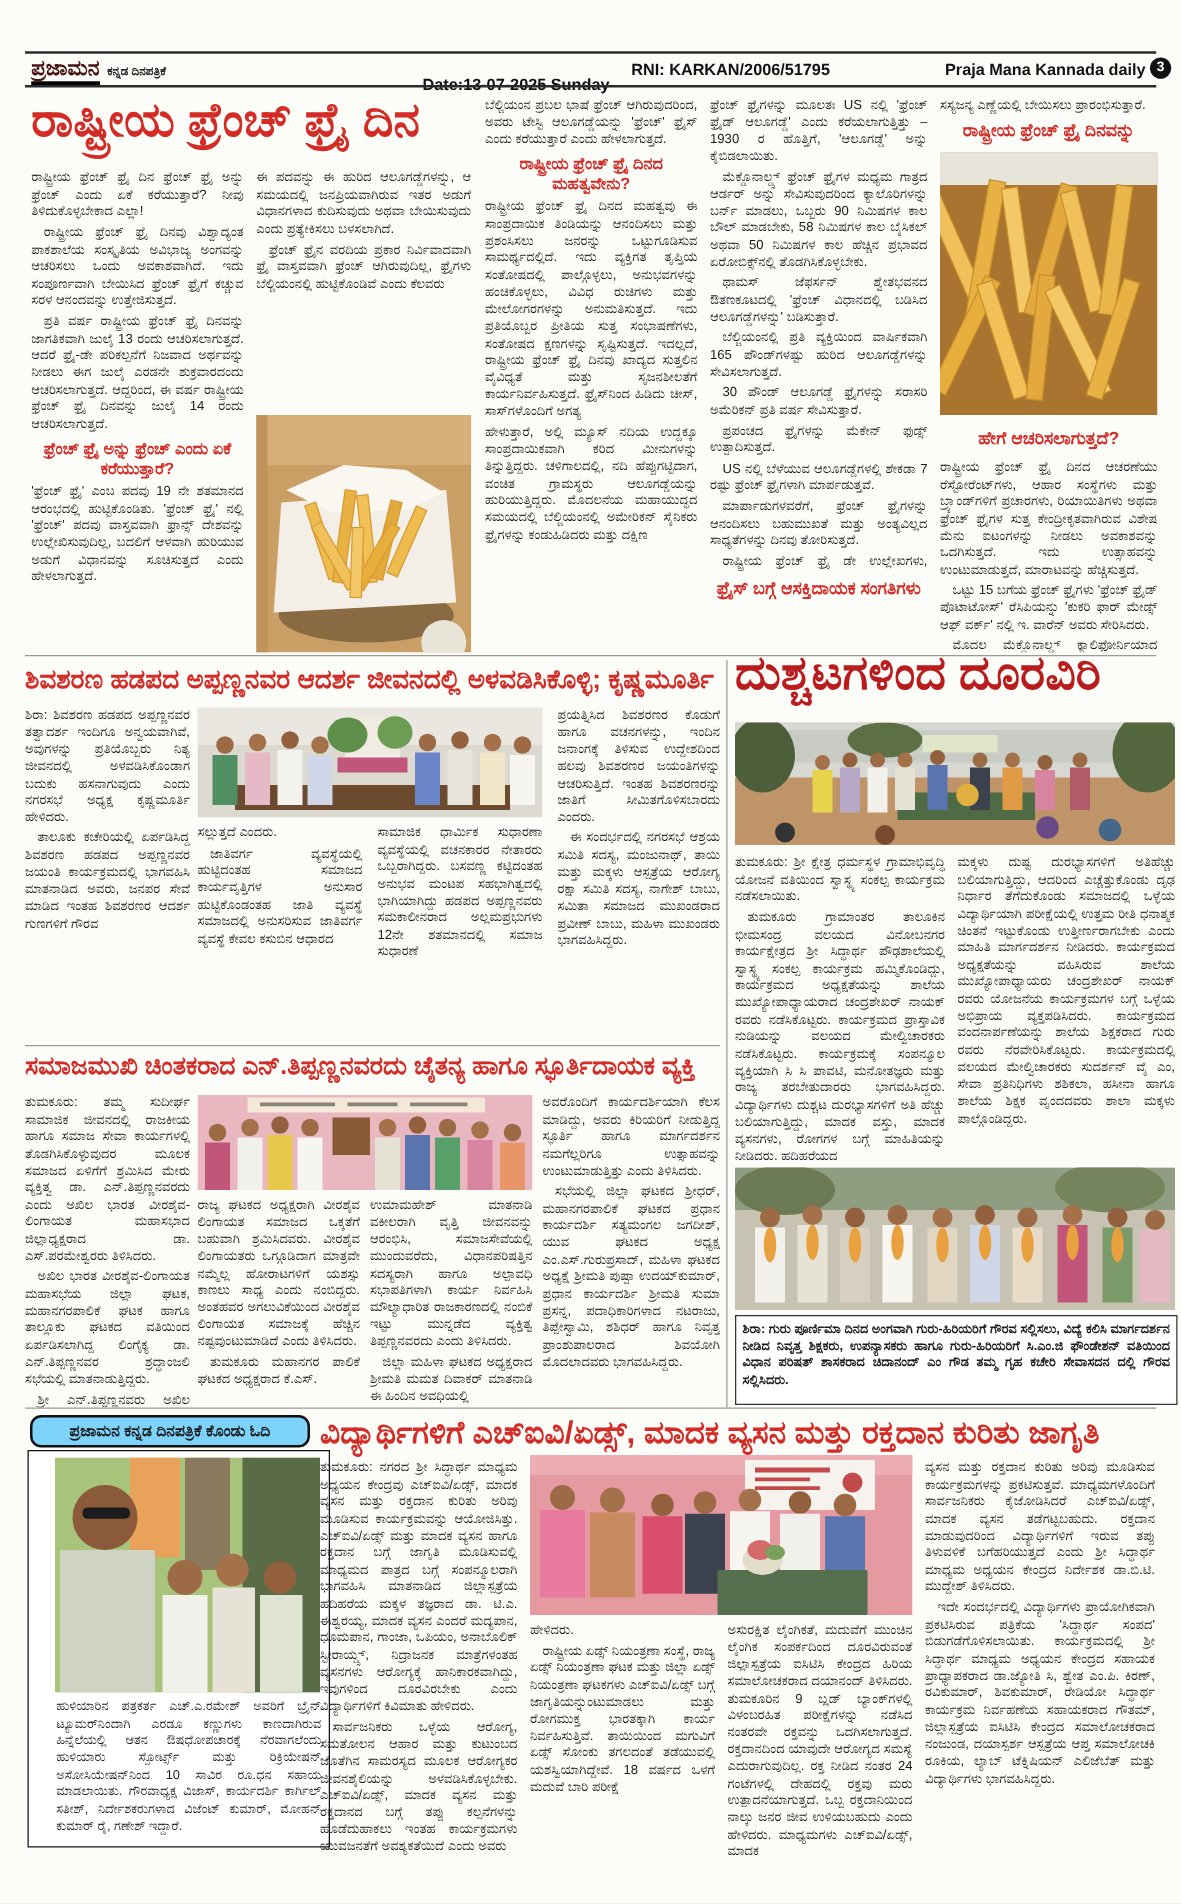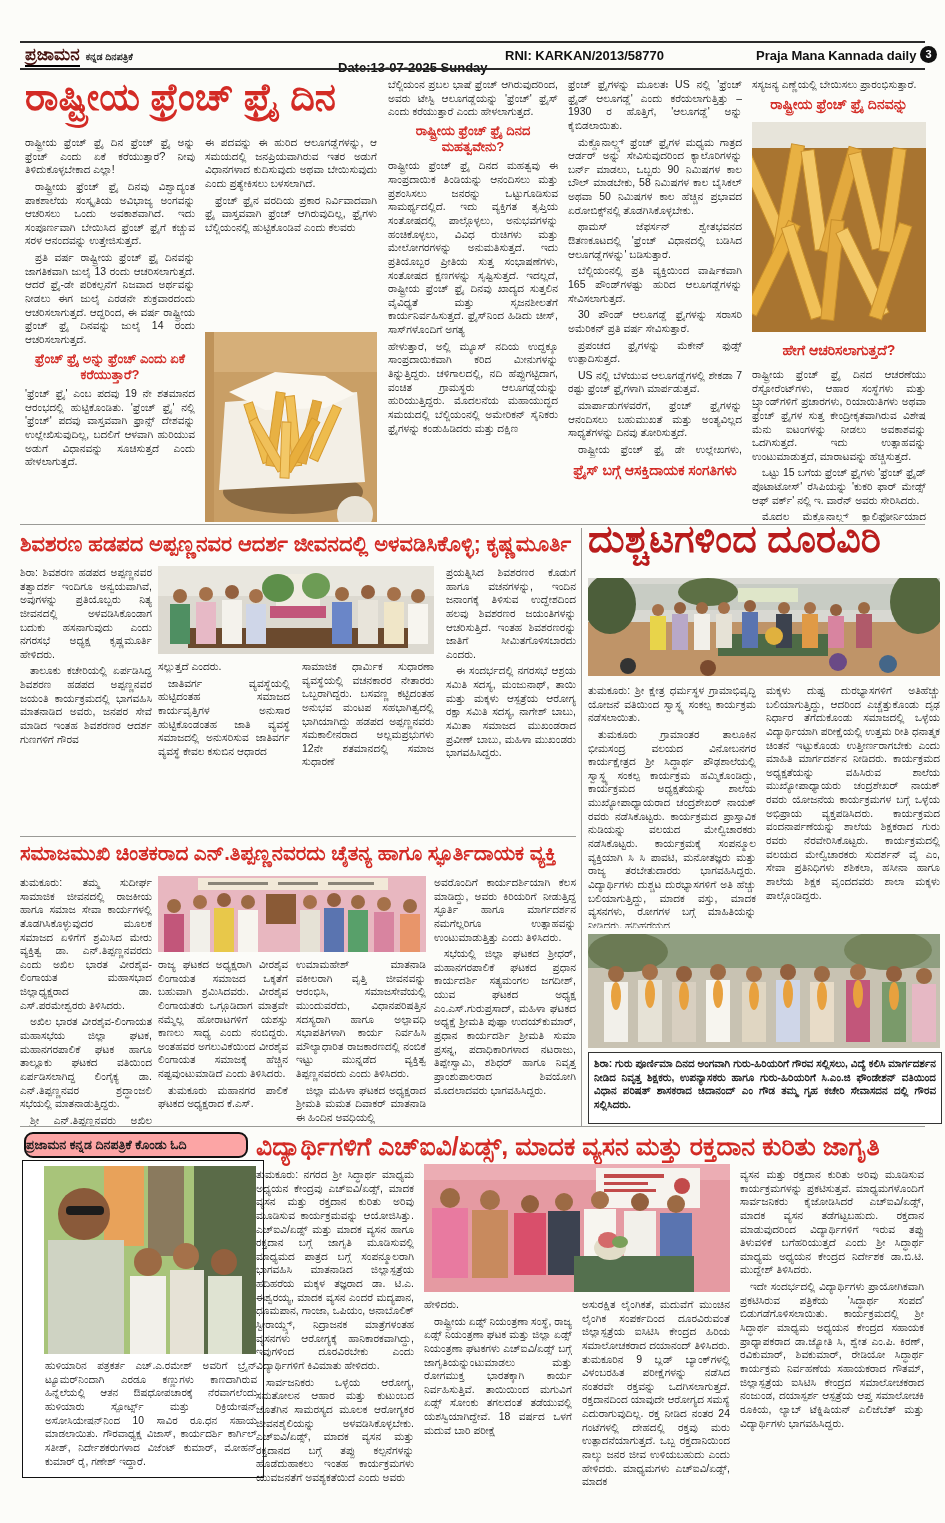--- a/index.html
+++ b/index.html
@@ -8,42 +8,42 @@
   .abs{position:absolute;}
   .rule{background:#2b2b2b;}
   .rule-light{background:#9a9a96;}
   .body-col{font-size:10.5px;line-height:1.3;text-align:justify;overflow:hidden;}
   .body-col p{margin:0 0 3px 0;text-indent:10px;}
   .body-col p.noindent{text-indent:0;}
   .headline-red{color:#d32b25;font-weight:bold;white-space:nowrap;}
   .headline-black{color:#b91c1c;font-weight:bold;white-space:nowrap;}
   .subhead{color:#d32b25;font-weight:bold;text-align:center;font-size:13px;line-height:1.25;}
   .caption{font-size:10.3px;line-height:1.33;text-align:justify;font-weight:600;}
-  .masthead-logo{font-weight:bold;font-size:17px;color:#46120f;border-bottom:2px solid #000000;padding-bottom:1px;}
+  .masthead-logo{font-weight:bold;font-size:17px;color:#46120f;border-bottom:4px solid #000000;padding-bottom:1px;}
   .masthead-sub{font-size:9.5px;color:#222;font-weight:bold;margin-left:6px;}
   .mast-item{font-weight:bold;font-size:13px;color:#111;}
   .pagenum{width:17px;height:17px;border-radius:50%;background:#111;color:#fff;text-align:center;
            font-size:11px;line-height:17px;font-weight:bold;}
-  .promo-box{border:2px solid #111;border-radius:9px;font-weight:bold;font-size:12.5px;
-             line-height:22px;background:#fca5a5;}
+  .promo-box{border:2px solid #111;border-radius:9px;text-align:center;font-weight:bold;font-size:12.5px;
+             line-height:22px;background:#7dd3fc;}
   .photo-frame{border:1.5px solid #111;background:#fff;}
   .caption-box{border:1px solid #333;background:#fff;padding:4px 5px;}
   svg{display:block;}
 </style>
 </head>
 <body>
 
 <div class="page">
 
   <div class="abs rule" style="left:20px;top:41px;width:905px;height:2px;"></div>
   <div class="abs" style="left:25px;top:45px;">
     <span class="masthead-logo">ಪ್ರಜಾಮನ</span><span class="masthead-sub">ಕನ್ನಡ ದಿನಪತ್ರಿಕೆ</span>
   </div>
   <div class="abs mast-item" style="left:338px;top:48px;margin-top:12px;">Date:13-07-2025 Sunday</div>
-  <div class="abs mast-item" style="left:505px;top:48px;">RNI: KARKAN/2013/58770</div>
+  <div class="abs mast-item" style="left:505px;top:48px;">RNI: KARKAN/2006/51795</div>
   <div class="abs mast-item" style="left:756px;top:48px;">Praja Mana Kannada daily</div>
   <div class="abs pagenum" style="left:920px;top:46px;">3</div>
   <div class="abs rule" style="left:20px;top:68px;width:905px;height:2px;"></div>
 
   <div class="abs headline-red" style="left:25px;top:76px;font-size:38px;">ರಾಷ್ಟ್ರೀಯ ಫ್ರೆಂಚ್ ಫ್ರೈ ದಿನ</div>
 
   <div class="abs body-col" style="left:25px;top:136px;width:170px;height:386px;">
     <p class="noindent">ರಾಷ್ಟ್ರೀಯ ಫ್ರೆಂಚ್ ಫ್ರೈ ದಿನ ಫ್ರೆಂಚ್ ಫ್ರೈ ಅನ್ನು ಫ್ರೆಂಚ್ ಎಂದು ಏಕೆ ಕರೆಯುತ್ತಾರೆ? ನೀವು ತಿಳಿದುಕೊಳ್ಳಬೇಕಾದ ಎಲ್ಲಾ!</p>
     <p>ರಾಷ್ಟ್ರೀಯ ಫ್ರೆಂಚ್ ಫ್ರೈ ದಿನವು ವಿಶ್ವಾದ್ಯಂತ ಪಾಕಶಾಲೆಯ ಸಂಸ್ಕೃತಿಯ ಅವಿಭಾಜ್ಯ ಅಂಗವನ್ನು ಆಚರಿಸಲು ಒಂದು ಅವಕಾಶವಾಗಿದೆ. ಇದು ಸಂಪೂರ್ಣವಾಗಿ ಬೇಯಿಸಿದ ಫ್ರೆಂಚ್ ಫ್ರೈಗೆ ಕಚ್ಚುವ ಸರಳ ಆನಂದವನ್ನು ಉತ್ತೇಜಿಸುತ್ತದೆ.</p>
     <p>ಪ್ರತಿ ವರ್ಷ ರಾಷ್ಟ್ರೀಯ ಫ್ರೆಂಚ್ ಫ್ರೈ ದಿನವನ್ನು ಜಾಗತಿಕವಾಗಿ ಜುಲೈ 13 ರಂದು ಆಚರಿಸಲಾಗುತ್ತದೆ. ಆದರೆ ಫ್ರೈ-ಡೇ ಪರಿಕಲ್ಪನೆಗೆ ನಿಜವಾದ ಅರ್ಥವನ್ನು ನೀಡಲು ಈಗ ಜುಲೈ ಎರಡನೇ ಶುಕ್ರವಾರದಂದು ಆಚರಿಸಲಾಗುತ್ತದೆ. ಆದ್ದರಿಂದ, ಈ ವರ್ಷ ರಾಷ್ಟ್ರೀಯ ಫ್ರೆಂಚ್ ಫ್ರೈ ದಿನವನ್ನು ಜುಲೈ 14 ರಂದು ಆಚರಿಸಲಾಗುತ್ತದೆ.</p>

